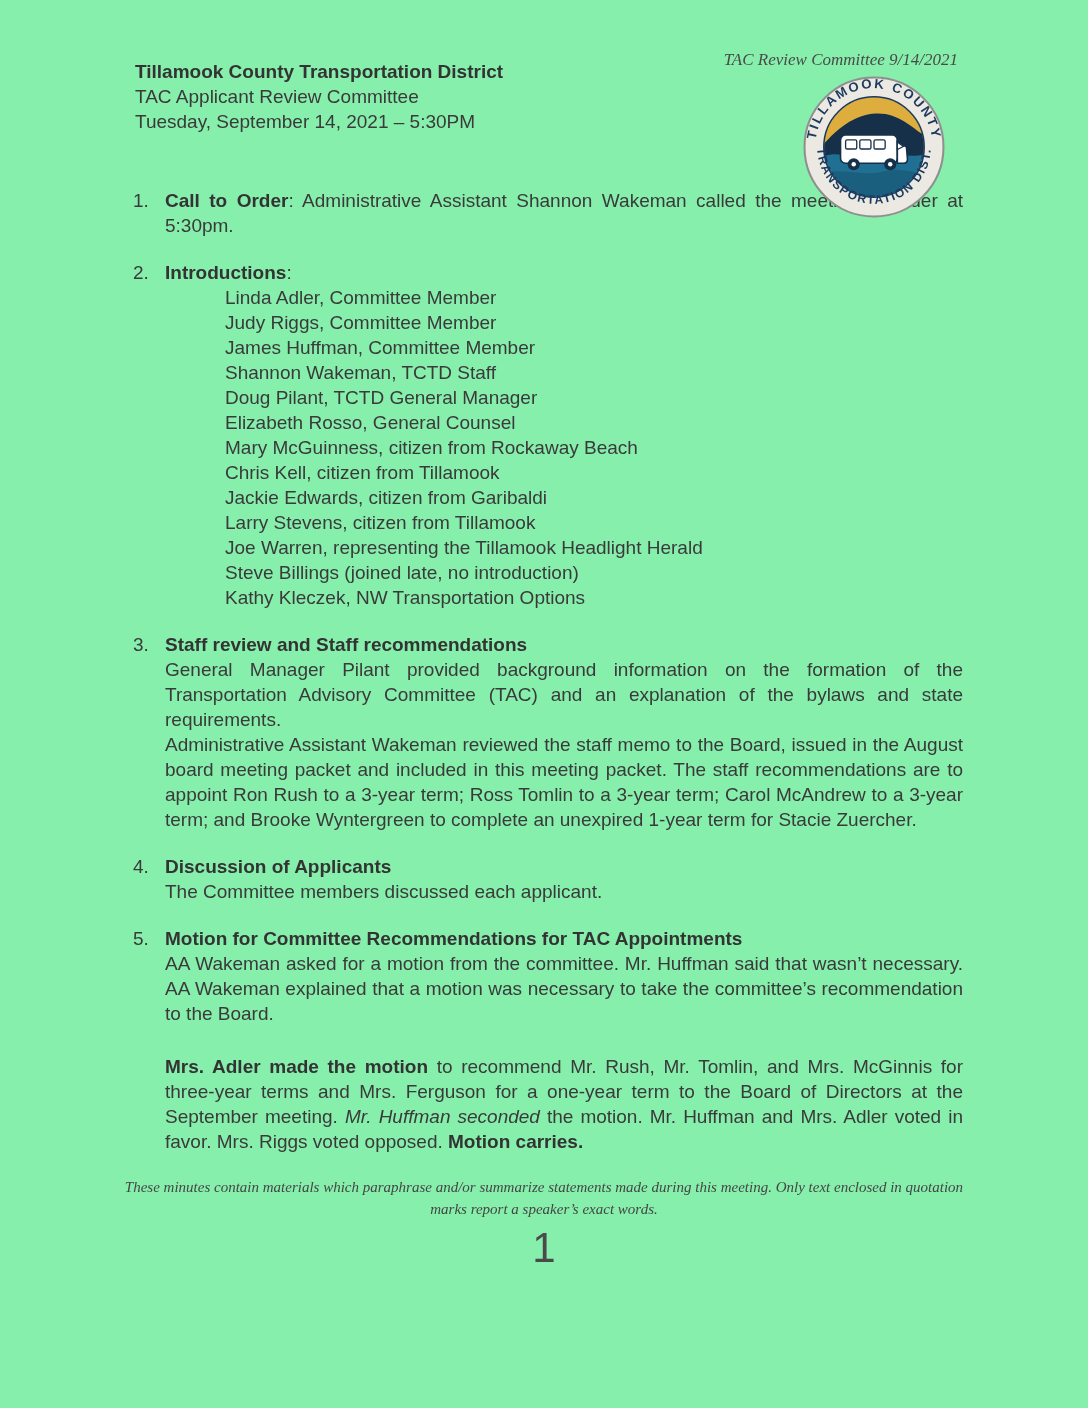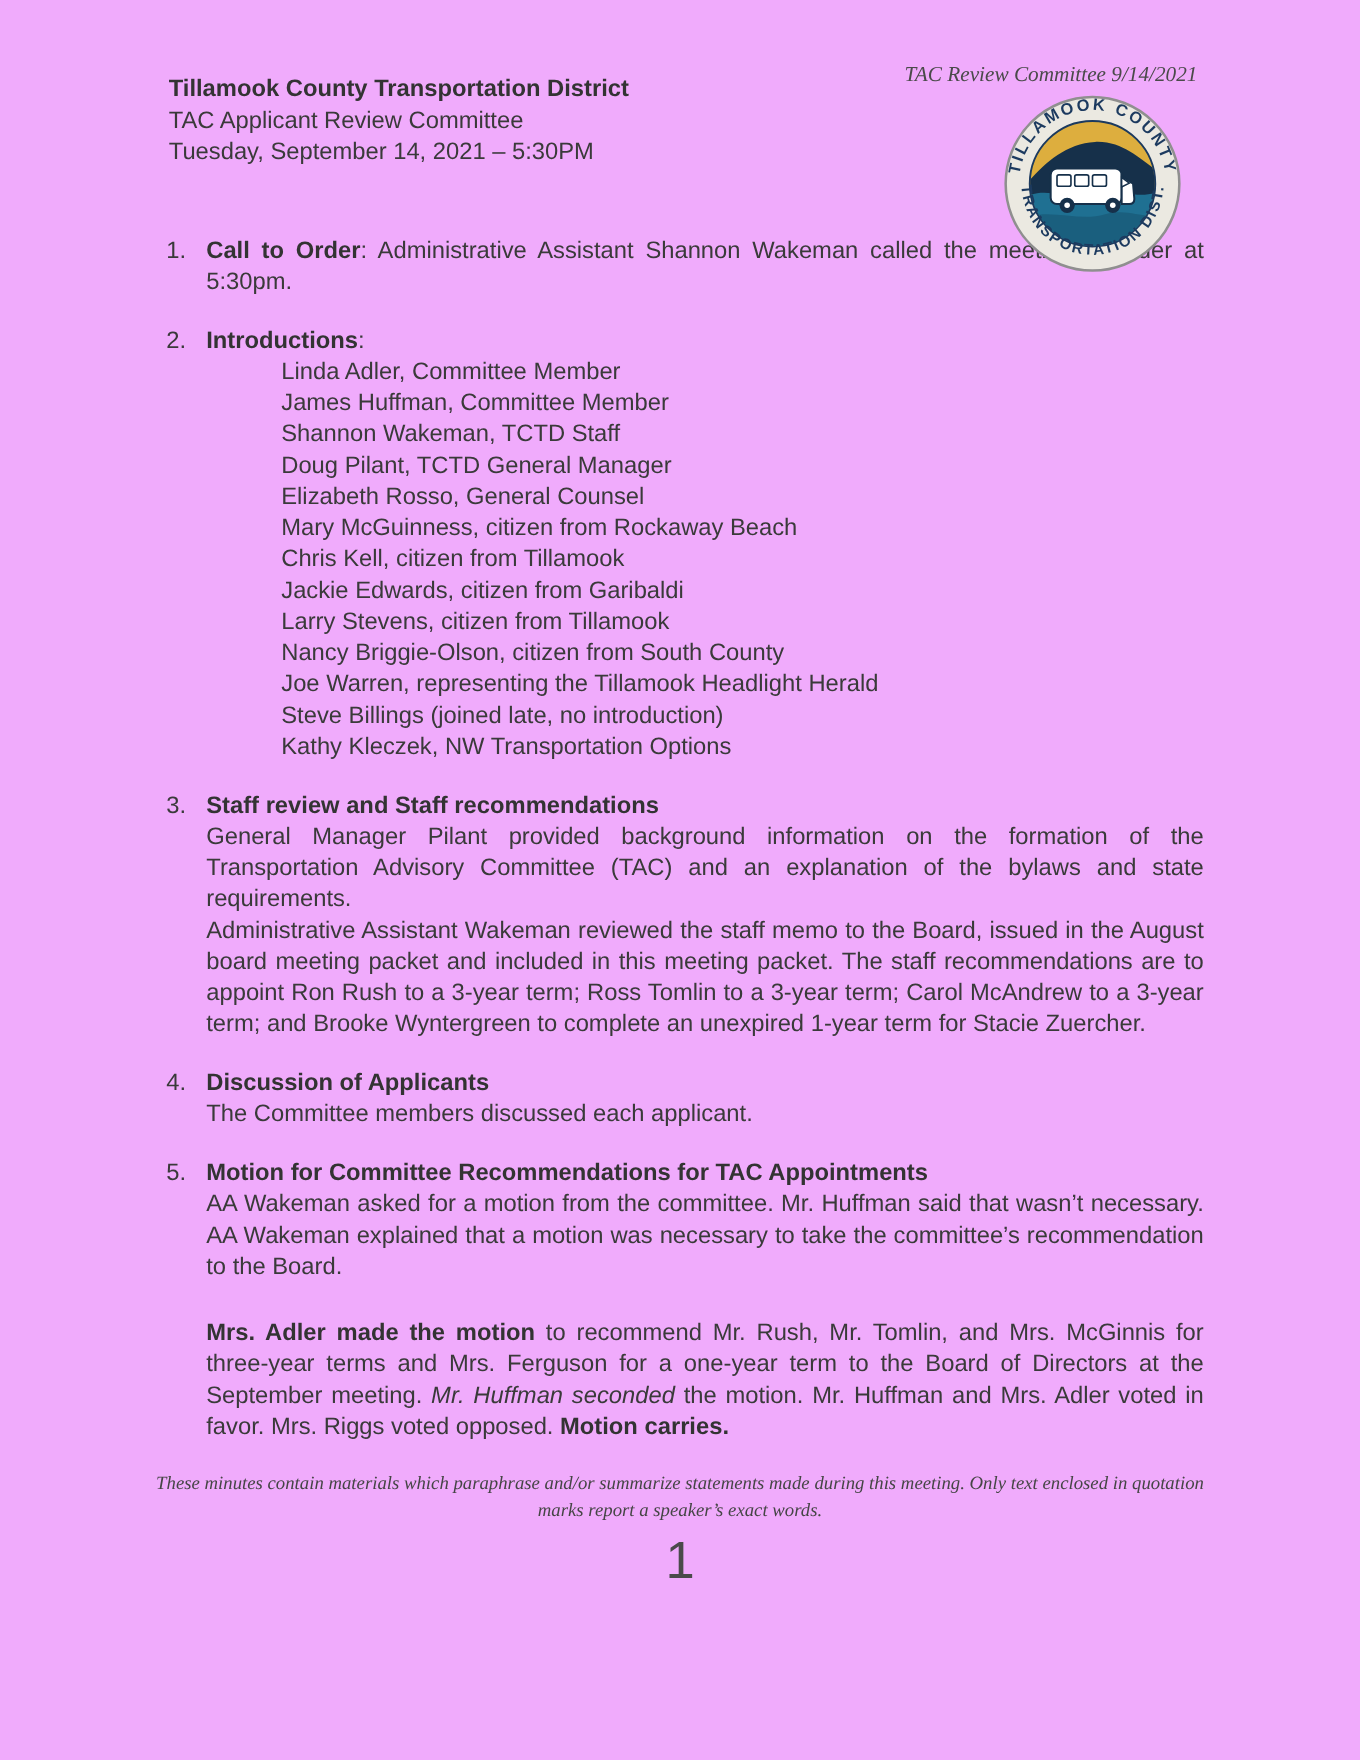--- a/index.html
+++ b/index.html
@@ -4,21 +4,21 @@
 <style>
   html,body{margin:0;padding:0;}
   body{
     width:1088px;height:1408px;
     background:#f2f2f2;
     font-family:"Liberation Sans", sans-serif;
   }
   .page{
     position:relative;
     width:1088px;height:1408px;
-    background:#f0abfc;
+    background:#86efac;
     color:#3a3a3a;
     overflow:hidden;
   }
   .header-note{
     position:absolute;
     top:50px;right:130px;
     font-family:"Liberation Serif", serif;
     font-style:italic;
     font-size:17px;
     color:#4a4a4a;
@@ -134,29 +134,29 @@
           <p class="para"><span class="bold">Call to Order</span><span>: Administrative Assistant Shannon Wakeman called the meeting to order at 5:30pm.</span></p>
         </div>
   </div>
 
   <div class="section">
     <div class="sec-number">2.</div>
     <div class="sec-body">
           <div class="sec-title"><span class="bold">Introductions</span>:</div>
           <div class="name-list">
             <div class="name-item">Linda Adler, Committee Member</div>
+            <div class="name-item">Judy Riggs, Committee Member</div>
             <div class="name-item">James Huffman, Committee Member</div>
             <div class="name-item">Shannon Wakeman, TCTD Staff</div>
             <div class="name-item">Doug Pilant, TCTD General Manager</div>
             <div class="name-item">Elizabeth Rosso, General Counsel</div>
             <div class="name-item">Mary McGuinness, citizen from Rockaway Beach</div>
             <div class="name-item">Chris Kell, citizen from Tillamook</div>
             <div class="name-item">Jackie Edwards, citizen from Garibaldi</div>
             <div class="name-item">Larry Stevens, citizen from Tillamook</div>
-            <div class="name-item">Nancy Briggie-Olson, citizen from South County</div>
             <div class="name-item">Joe Warren, representing the Tillamook Headlight Herald</div>
             <div class="name-item">Steve Billings (joined late, no introduction)</div>
             <div class="name-item">Kathy Kleczek, NW Transportation Options</div>
           </div>
         </div>
   </div>
 
   <div class="section">
     <div class="sec-number">3.</div>
     <div class="sec-body">

